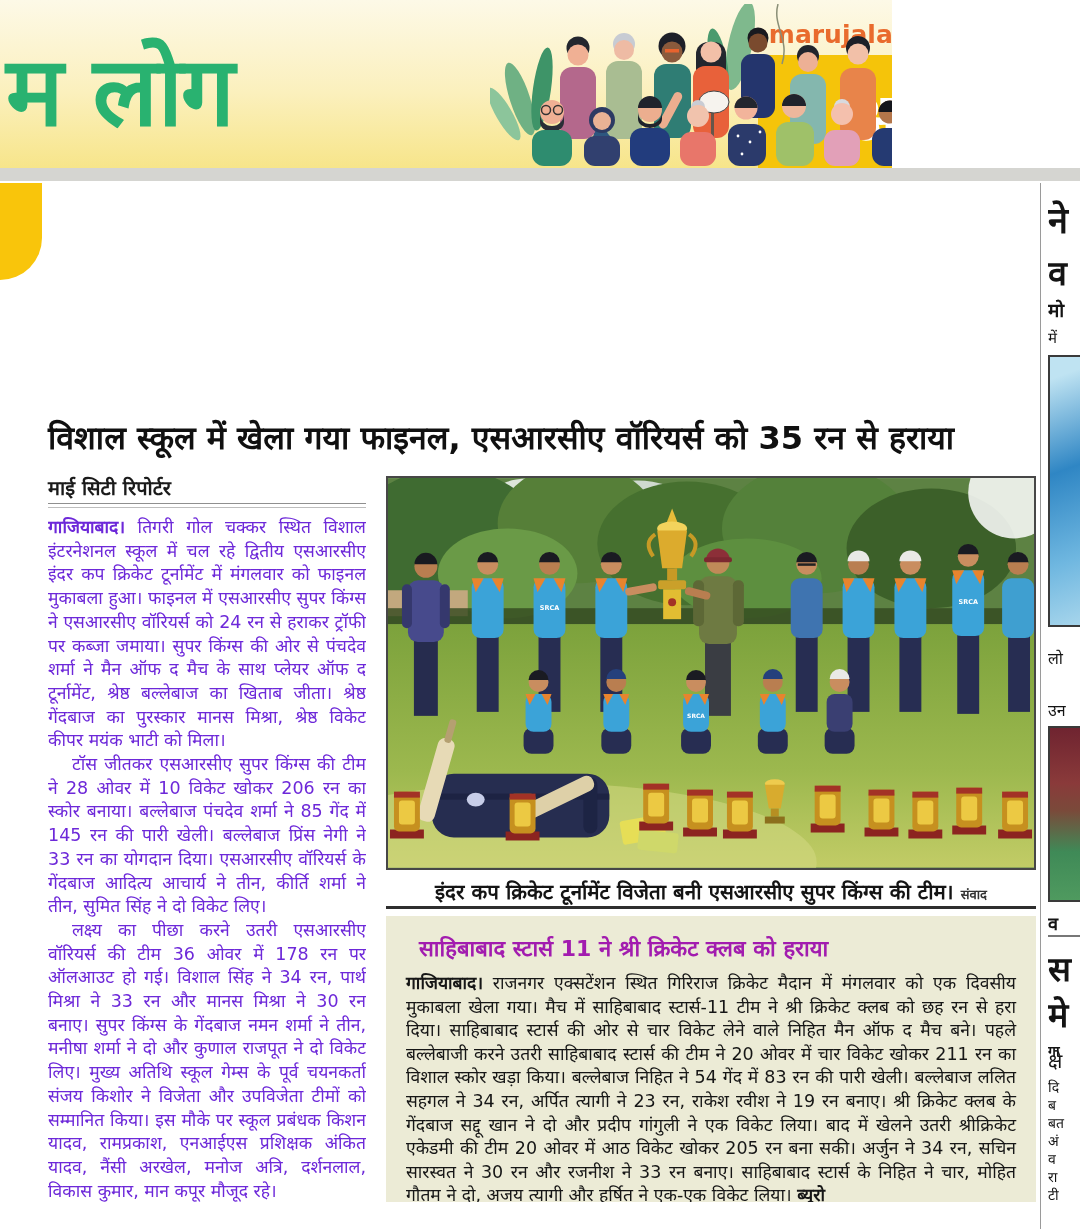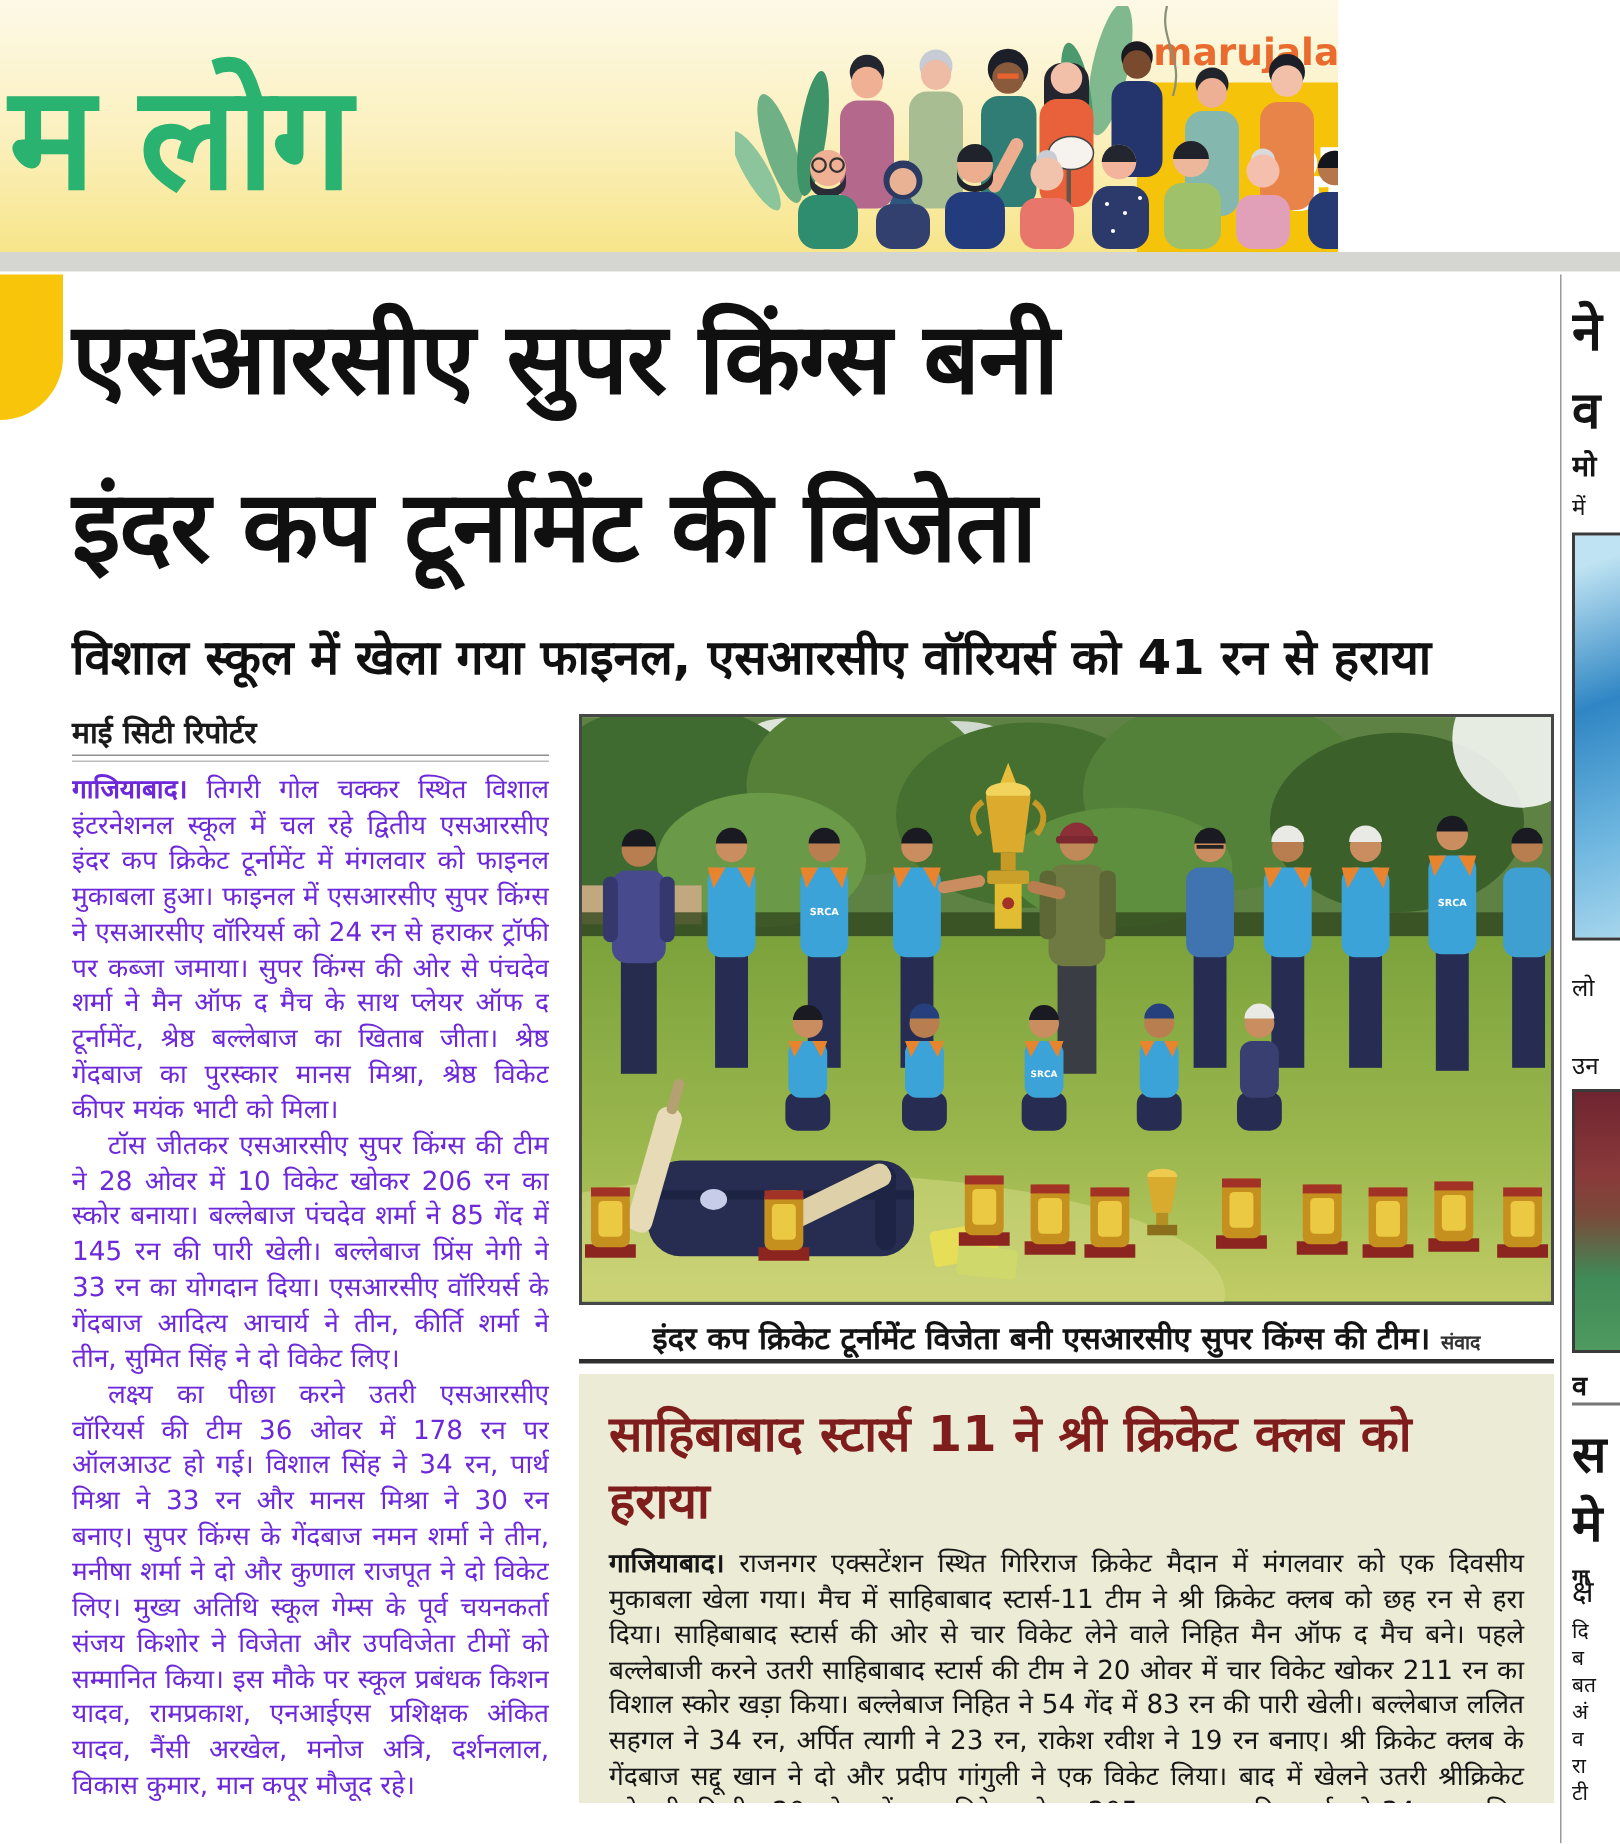--- a/index.html
+++ b/index.html
@@ -44,21 +44,21 @@
   .photo-wrap { position:absolute; left:386px; top:476px; width:650px; }
   .photo-frame { width:650px; height:394px; border:2px solid #474747; background:#6b8f55; }
   .photo-frame svg { display:block; }
   .photo-caption { margin-top:7px; text-align:center; font-size:20.5px; font-weight:700; color:#141414; }
   .caption-credit { font-size:13px; font-weight:700; color:#333; }
   .article-rule { position:absolute; left:386px; top:906px; width:650px; height:3px; background:#2e2e2e; }
 
   
   .second-box { position:absolute; left:386px; top:916px; width:650px; height:286px; background:#ecebd6;
     padding:16px 20px 0 20px; overflow:hidden; }
-  .second-headline { font-size:33px; font-weight:800; color:#7f1d1d; margin-bottom:10px; }
+  .second-headline { font-size:22px; font-weight:800; color:#a21caf; margin-bottom:10px;margin-left:13px; }
   .second-body { font-size:17.5px; line-height:23.6px; text-align:justify; color:#161616; }
   .credit { font-weight:800; }
 
   
   .right-rule { position:absolute; left:1040px; top:183px; width:1px; height:1046px; background:#9a9a9a; }
   .right-strip { position:absolute; left:1048px; top:183px; width:32px; height:1046px; overflow:hidden; }
   .frag { position:absolute; left:0; color:#141414; white-space:nowrap; }
   .strip-img { position:absolute; left:0; width:40px; border:2px solid #3a3a3a; }
   .strip-img1 { top:172px; height:272px;
     background:linear-gradient(160deg,#bfe3f2 8%,#2f86c4 42%,#6fb7e0 75%,#a8d6ec 100%); }
@@ -184,25 +184,21 @@
           <circle cx="400" cy="108" r="11.5" fill="#b4764a"></circle>
           <path d="M388.5,108 a11.5,11.5 0 0 1 23,0" fill="#15161c"></path>
           <rect x="382" y="124" width="38" height="38" rx="12" fill="#253a72"></rect>
         </g>
     </svg>
   </div>
   <div class="gray-strip"></div>
 
   <div class="yellow-tab"></div>
 
-  <h1 class="headline">
-    <span style="display:block;">एसआरसीए सुपर किंग्स बनी</span>
-    <span style="display:block;">इंदर कप टूर्नामेंट की विजेता</span>
-  </h1>
-  <h2 class="subheadline">विशाल स्कूल में खेला गया फाइनल, एसआरसीए वॉरियर्स को 41 रन से हराया</h2>
+  <h2 class="subheadline">विशाल स्कूल में खेला गया फाइनल, एसआरसीए वॉरियर्स को 35 रन से हराया</h2>
   <div class="byline">माई सिटी रिपोर्टर</div>
   <div class="byline-rule"></div>
 
   <div class="col-left">
     <p><span class="dateline">गाजियाबाद।</span> <span>तिगरी गोल चक्कर स्थित विशाल इंटरनेशनल स्कूल में चल रहे द्वितीय एसआरसीए इंदर कप क्रिकेट टूर्नामेंट में मंगलवार को फाइनल मुकाबला हुआ। फाइनल में एसआरसीए सुपर किंग्स ने एसआरसीए वॉरियर्स को 24 रन से हराकर ट्रॉफी पर कब्जा जमाया। सुपर किंग्स की ओर से पंचदेव शर्मा ने मैन ऑफ द मैच के साथ प्लेयर ऑफ द टूर्नामेंट, श्रेष्ठ बल्लेबाज का खिताब जीता। श्रेष्ठ गेंदबाज का पुरस्कार मानस मिश्रा, श्रेष्ठ विकेट कीपर मयंक भाटी को मिला।</span></p>
     <p>टॉस जीतकर एसआरसीए सुपर किंग्स की टीम ने 28 ओवर में 10 विकेट खोकर 206 रन का स्कोर बनाया। बल्लेबाज पंचदेव शर्मा ने 85 गेंद में 145 रन की पारी खेली। बल्लेबाज प्रिंस नेगी ने 33 रन का योगदान दिया। एसआरसीए वॉरियर्स के गेंदबाज आदित्य आचार्य ने तीन, कीर्ति शर्मा ने तीन, सुमित सिंह ने दो विकेट लिए।</p>
     <p>लक्ष्य का पीछा करने उतरी एसआरसीए वॉरियर्स की टीम 36 ओवर में 178 रन पर ऑलआउट हो गई। विशाल सिंह ने 34 रन, पार्थ मिश्रा ने 33 रन और मानस मिश्रा ने 30 रन बनाए। सुपर किंग्स के गेंदबाज नमन शर्मा ने तीन, मनीषा शर्मा ने दो और कुणाल राजपूत ने दो विकेट लिए। मुख्य अतिथि स्कूल गेम्स के पूर्व चयनकर्ता संजय किशोर ने विजेता और उपविजेता टीमों को सम्मानित किया। इस मौके पर स्कूल प्रबंधक किशन यादव, रामप्रकाश, एनआईएस प्रशिक्षक अंकित यादव, नैंसी अरखेल, मनोज अत्रि, दर्शनलाल, विकास कुमार, मान कपूर मौजूद रहे।</p>
   </div>
 
   <figure class="photo-wrap">

